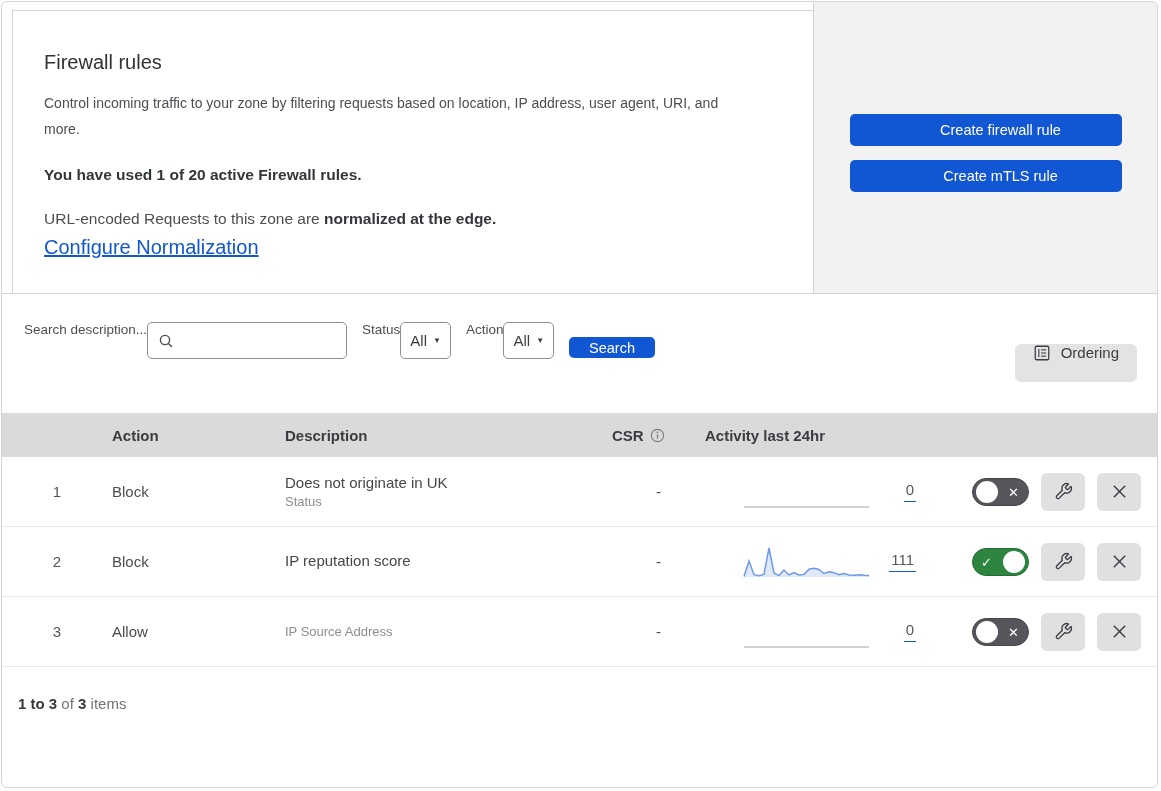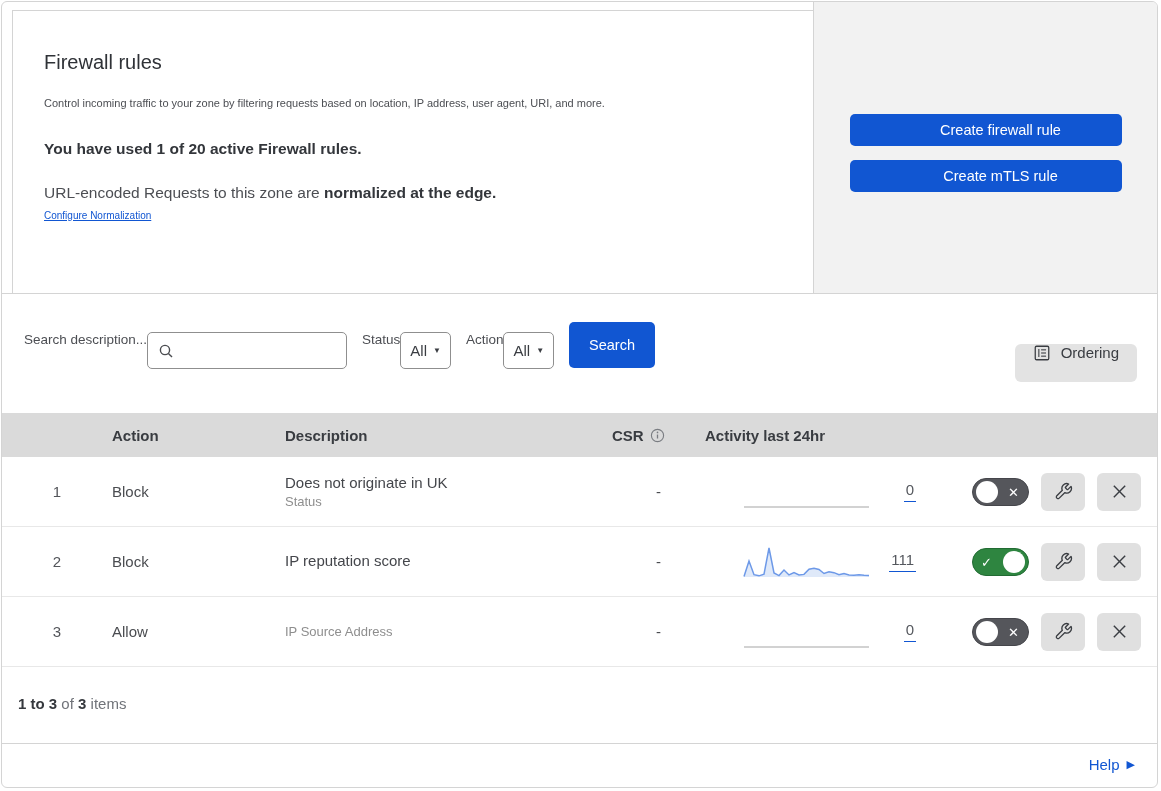--- a/index.html
+++ b/index.html
@@ -12,43 +12,43 @@
         border-radius:6px;overflow:hidden;background:#fff;}
 
   
   .hero{position:relative;height:292px;border-bottom:1px solid var(--border);}
   .hero-side{position:absolute;top:0;right:0;width:344px;height:100%;background:var(--side-gray);
              border-left:1px solid var(--border);display:flex;flex-direction:column;align-items:center;
              padding-top:112px;gap:14px;}
   .hero-card{position:absolute;top:8px;left:10px;right:344px;bottom:0;border:1px solid var(--border);
              border-bottom:none;border-right:none;padding:40px 40px 0 31px;background:#fff;}
   .hero-title{margin:0 0 16px 0;font-size:20px;font-weight:400;color:#2f3237;}
-  .hero-desc{margin:0;font-size:11px;line-height:26px;max-width:710px;color:#4c4e53;}
+  .hero-desc{margin:0;font-size:14px;line-height:26px;max-width:710px;color:#4c4e53;}
   .hero-usage{margin:24px 0 0 0;font-size:15.5px;font-weight:bold;color:#33363b;}
   .hero-norm{margin:26px 0 0 0;font-size:15.5px;color:#4c4e53;}
   .hero-norm b{color:#33363b;}
-  .hero-link{display:inline-block;margin-top:8px;font-size:10px;color:var(--blue);
+  .hero-link{display:inline-block;margin-top:8px;font-size:20px;color:var(--blue);
              text-decoration:underline;cursor:pointer;}
   .btn-primary{background:var(--blue);color:#fff;border:none;border-radius:5px;
                font-family:inherit;font-size:14.5px;cursor:pointer;}
   .hero-side .btn-primary{width:272px;height:32px;padding-left:36px;}
 
   
   .filters{position:relative;height:119px;}
   .f-group{position:absolute;left:22px;top:28px;display:flex;align-items:flex-end;gap:15px;}
   .f-field{display:flex;flex-direction:row;}
   .f-label{font-size:13.5px;color:#4c4e53;margin-bottom:9px;}
   .search-box{width:200px;height:37px;border:1px solid #8f8f8f;border-radius:5px;display:flex;
               align-items:center;padding-left:10px;background:#fff;}
   .search-box input{border:none;outline:none;flex:1;height:100%;font-family:inherit;font-size:14px;
                     background:transparent;margin-left:6px;}
   .select{height:37px;border:1px solid #8f8f8f;border-radius:5px;background:#fff;display:flex;
           align-items:center;gap:6px;padding:0 9px;font-family:inherit;font-size:15px;color:#3a3d42;cursor:pointer;}
   .caret{font-size:8px;color:#3a3d42;}
-  .btn-search{height:46px;padding:0 20px;margin-bottom:1px;font-size:14.5px;}
+  .btn-search{height:21px;padding:0 20px;margin-bottom:1px;font-size:14.5px;}
   .btn-ordering{position:absolute;right:20px;top:50px;height:38px;padding:0 18px;background:#e3e3e3;
                 border:none;border-radius:6px;display:flex;gap:10px;
                 font-family:inherit;font-size:15px;color:#3a3d42;cursor:pointer;}
 
   
   .thead{display:flex;height:44px;background:var(--thead-gray);align-items:center;
          font-weight:bold;font-size:15px;color:#393c41;}
   .trow{display:flex;height:70px;align-items:center;border-bottom:1px solid #e8e8e8;font-size:15px;}
   .c-pri{width:110px;text-align:center;color:#53555a;}
   .c-action{width:173px;}
@@ -283,20 +283,14 @@
     </div>
 
     <div class="tfoot">
       <b>1 to 3</b>
       <span>of</span>
       <b>3</b>
       <span>items</span>
     </div>
   </section>
 
-  <footer class="help-bar">
-    <a class="help-link">
-      <span>Help</span>
-      <span class="help-arrow">▶</span>
-    </a>
-  </footer>
 
 </div>
 
 </body></html>

